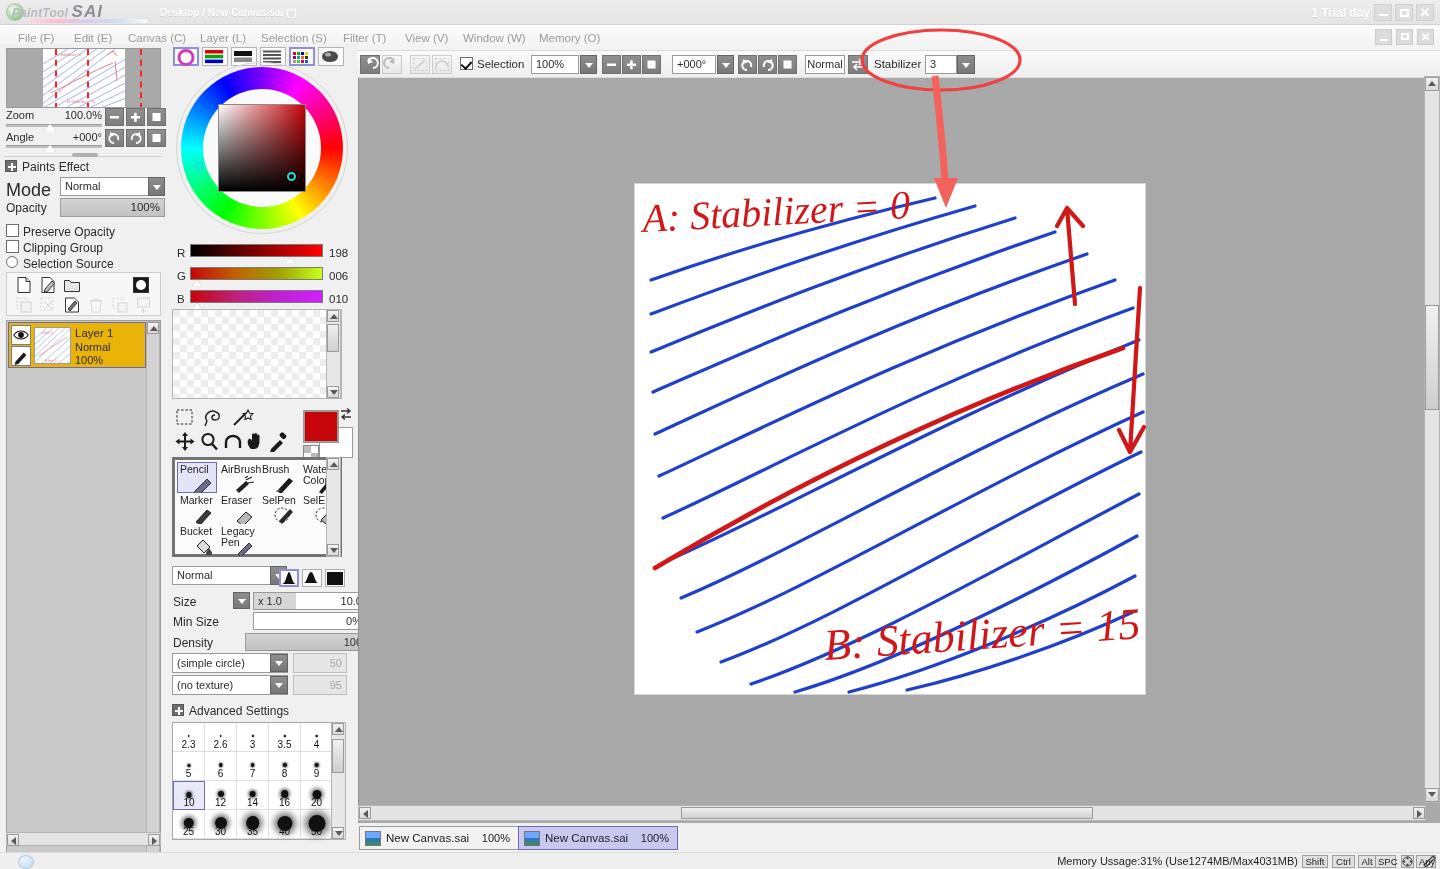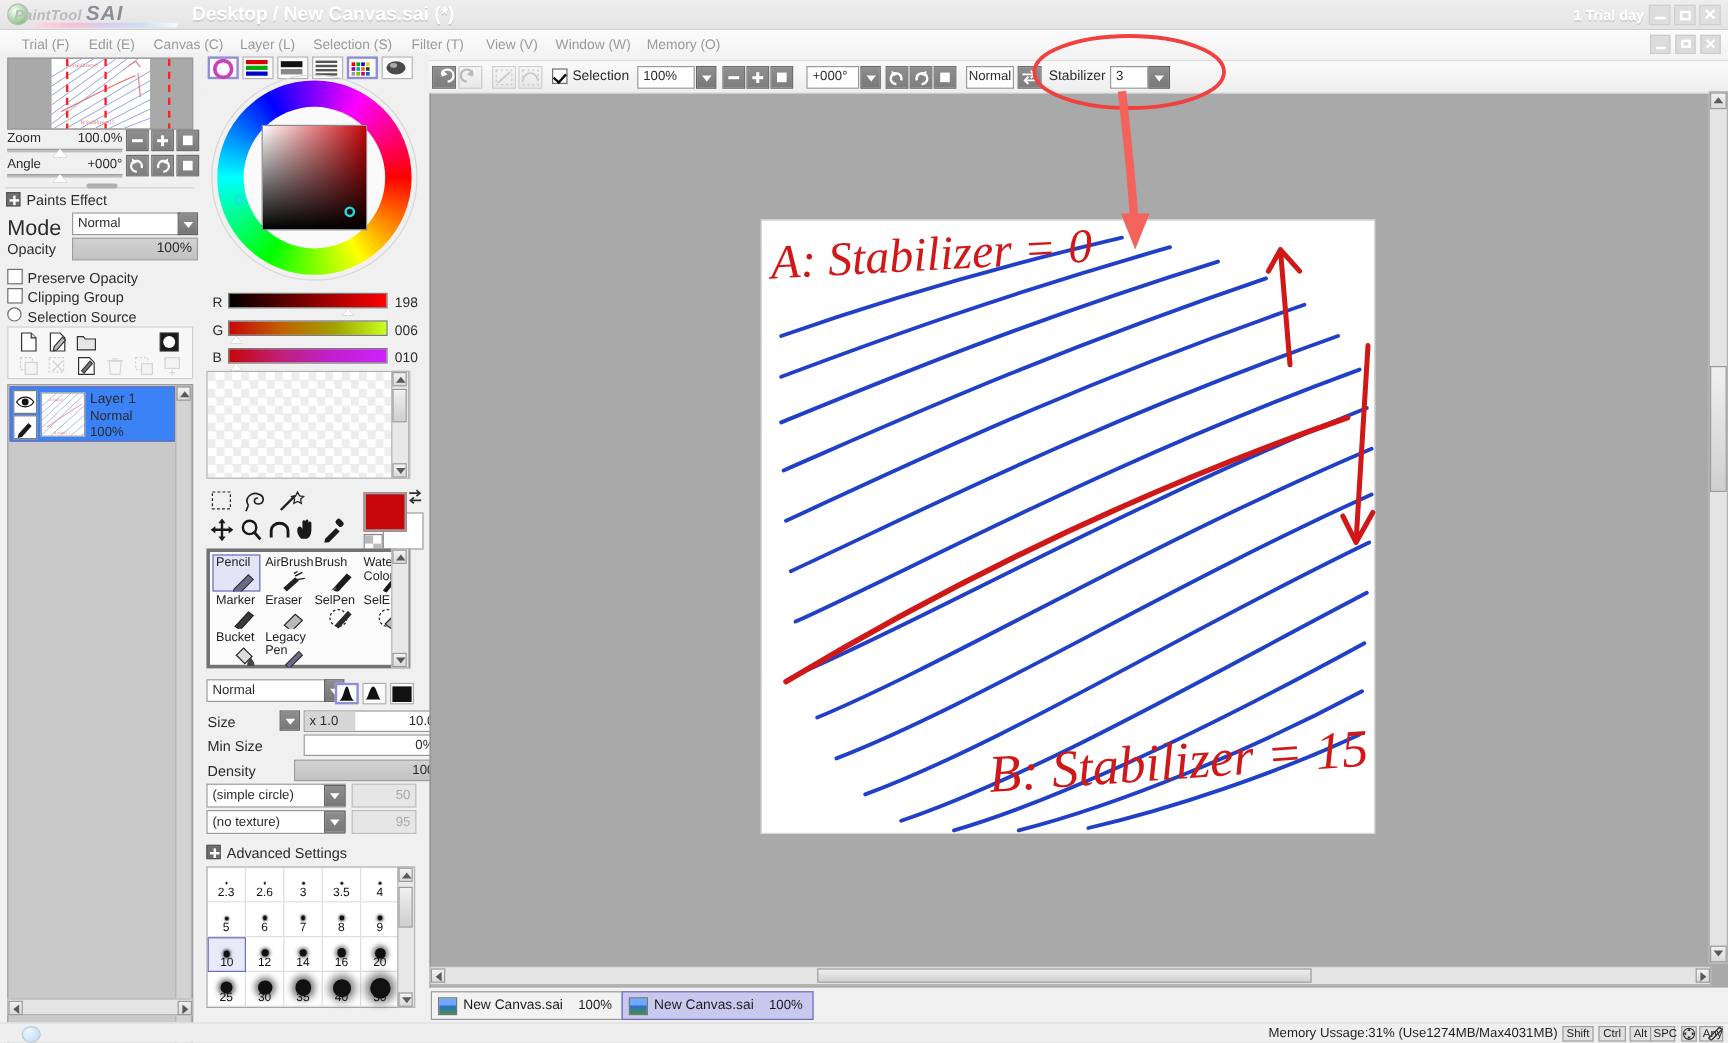--- a/index.html
+++ b/index.html
@@ -18,21 +18,21 @@
     background:linear-gradient(#eeeeee,#e4e4e4); border-bottom:1px solid #d2d2d2;}
   .logo-orb{ position:absolute; left:6px; top:3px; width:18px; height:18px; border-radius:50%;
     background:radial-gradient(circle at 35% 32%, #f4fff4, #9fd39b 60%, #6aa866);
     border:1px solid #b9b9b9;}
   .logo-txt{ position:absolute; left:12px; top:3px; height:18px; line-height:18px;
     font-style:italic; font-weight:bold; font-size:12px; color:#b9b9bf; letter-spacing:.2px;}
   .logo-sai{ font-style:italic; font-weight:bold; font-size:17px; color:#8d8d95; letter-spacing:1px;}
   .logo-swoosh{ position:absolute; left:28px; top:19px; width:120px; height:4px;
     background:linear-gradient(90deg,#ffd7e6,#ffb7cf,#d9c6f2,#c8def7,#ffffff); border-radius:3px; opacity:.85;}
   .doc-title{ position:absolute; left:160px; top:3px; height:19px; line-height:19px;
-    font-weight:bold; font-size:16px; color:#ffffff; text-shadow:0 1px 0 #cfcfcf;}
+    font-weight:bold; font-size:10px; color:#ffffff; text-shadow:0 1px 0 #cfcfcf;}
   .trial{ position:absolute; right:70px; top:4px; height:18px; line-height:18px;
     font-weight:bold; font-size:12px; color:#ffffff; text-shadow:0 1px 0 #cfcfcf;}
   .wbtn{ position:absolute; top:4px; width:18px; height:17px; background:#dedede;
     border:1px solid #cfcfcf; }
   .wbtn i{ position:absolute; display:block; background:#ffffff; }
   .wbtn.min i{ left:4px; bottom:4px; width:9px; height:2px;}
   .wbtn.max i{ left:4px; top:4px; width:9px; height:8px; background:transparent; border:2px solid #fff;}
   .wbtn.cls{ font-size:13px; color:#ffffff; text-align:center; line-height:15px; font-weight:bold;}
 
   
@@ -78,21 +78,21 @@
   .plusbox:before,.plusbox:after{ content:''; position:absolute; background:#fff;}
   .plusbox:before{ left:2px; top:5px; width:8px; height:2px;}
   .plusbox:after{ left:5px; top:2px; width:2px; height:8px;}
   .radio{ position:absolute; width:12px; height:12px; border-radius:50%; background:#fff; border:1px solid #6d6d6d;}
   .layertoolbar{ position:absolute; left:6px; top:228px; width:155px; height:44px;
     background:#f7f7f7; border:1px solid #cfcfcf;}
   .licon{ position:absolute; width:18px; height:18px; }
   .layerlist{ position:absolute; left:6px; top:276px; width:155px; height:566px;
     background:#c9c9c9; border:1px solid #9e9e9e;}
   .layer-row{ position:absolute; left:1px; top:1px; width:138px; height:46px;
-    background:#3b82f6; border:1px solid #6b6bb5;}
+    background:#eab308; border:1px solid #6b6bb5;}
   .layer-thumb{ position:absolute; left:25px; top:4px; width:37px; height:37px; background:#fff; border:1px solid #9b9b9b; overflow:hidden;}
   .scroll-v{ position:absolute; width:14px; background:#e8e8e8; border:1px solid #b4b4b4;}
   .sc-arrow{ position:absolute; left:0; width:12px; height:12px; background:linear-gradient(#f2f2f2,#d9d9d9); border:1px solid #9b9b9b;}
   .sc-arrow:after{ content:''; position:absolute; left:2px; border-left:4px solid transparent; border-right:4px solid transparent;}
   .sc-arrow.up:after{ top:3px; border-bottom:5px solid #5a5a5a;}
   .sc-arrow.dn:after{ top:3px; border-top:5px solid #5a5a5a;}
   .sc-thumb{ position:absolute; left:0; width:12px; background:linear-gradient(#f0f0f0,#cfcfcf); border:1px solid #9b9b9b;}
 
   
   .midcol{ position:absolute; left:167px; top:44px; width:190px; height:809px; background:#f0f0f0;}
@@ -177,21 +177,21 @@
     <div class="wbtn min" style="right:48px;">
         <i></i>
       </div>
     <div class="wbtn max" style="right:27px;">
         <i></i>
       </div>
     <div class="wbtn cls" style="right:6px;">✕</div>
   </div>
 
   <div class="menubar">
-    <div class="menu-item" style="left:8px;">Trial (F)</div>
+    <div class="menu-item" style="left:8px;">File (F)</div>
     <div class="menu-item" style="left:64px;">Edit (E)</div>
     <div class="menu-item" style="left:118px;">Canvas (C)</div>
     <div class="menu-item" style="left:190px;">Layer (L)</div>
     <div class="menu-item" style="left:251px;">Selection (S)</div>
     <div class="menu-item" style="left:333px;">Filter (T)</div>
     <div class="menu-item" style="left:395px;">View (V)</div>
     <div class="menu-item" style="left:453px;">Window (W)</div>
     <div class="menu-item" style="left:529px;">Memory (O)</div>
     <div class="mbtn min" style="right:48px;">
         <i></i>

